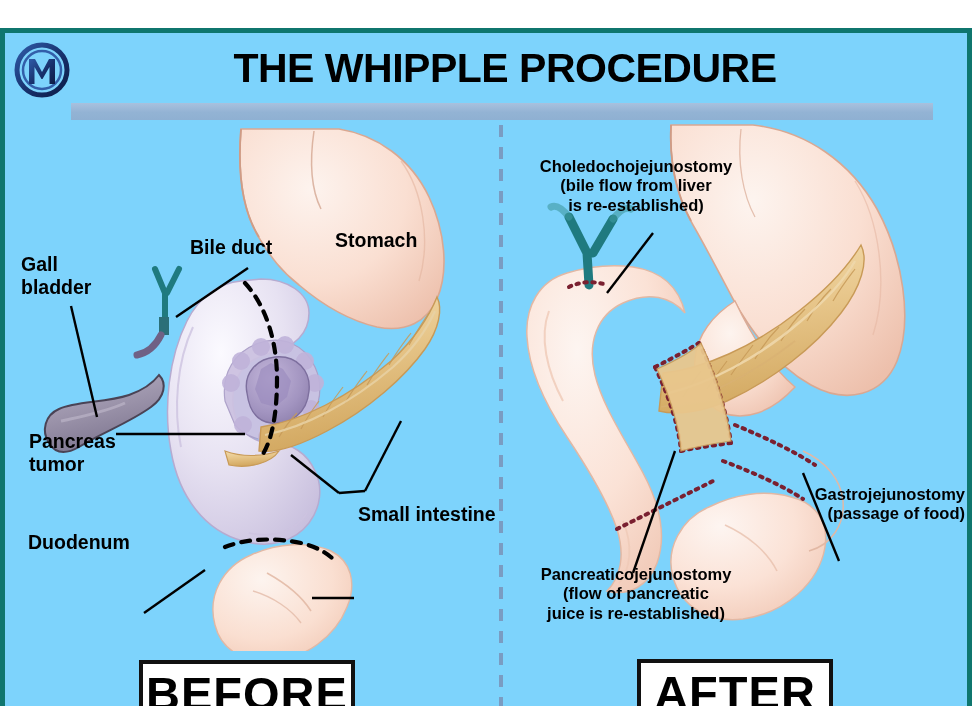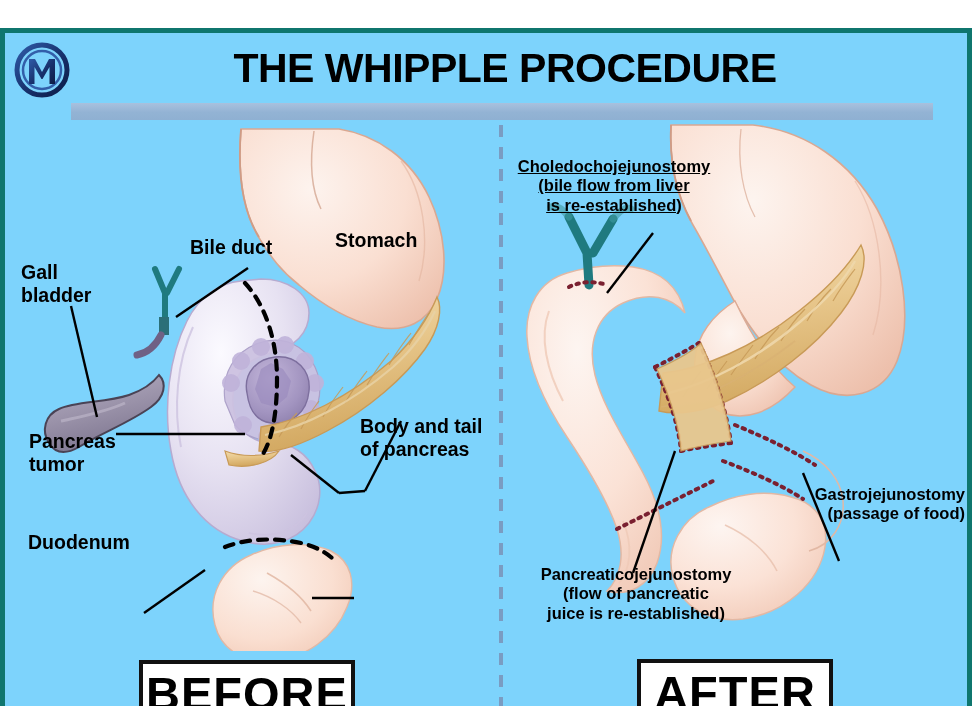--- a/index.html
+++ b/index.html
@@ -84,29 +84,29 @@
     position: absolute;
     font-family: "Liberation Sans", sans-serif;
     font-weight: bold;
     color: #000000;
     line-height: 1.17;
     white-space: pre-line;
   }
   .lbl-l { font-size: 19.5px; }
   .lbl-r { font-size: 16.5px; text-align: center; }
 
-  #lbl-gallbladder    { left: 16px;  top: 228px; }
+  #lbl-gallbladder    { left: 16px;  top: 220px; }
   #lbl-bileduct       { left: 185px; top: 203px; }
   #lbl-stomach        { left: 330px; top: 196px; }
   #lbl-bodytail       { left: 355px; top: 382px; }
   #lbl-pancreastumor  { left: 24px;  top: 397px; }
   #lbl-smallintestine { left: 353px; top: 470px; }
   #lbl-duodenum       { left: 23px;  top: 498px; }
 
-  #lbl-choledocho     { left: 494px; top: 124px; width: 230px; text-decoration: underline; }
+  #lbl-choledocho     { left: 516px; top: 124px; width: 230px; }
   #lbl-gastro         { left: 780px; top: 452px; width: 180px; text-align: right; }
   #lbl-pancreatico    { left: 520px; top: 532px; width: 222px; }
 
   
   .ba-box {
     position: absolute;
     border: 4px solid #111111;
     background: #ffffff;
     text-align: center;
     font-family: "Liberation Sans", sans-serif;
@@ -376,26 +376,25 @@
     </svg>
   </div>
 
   <div class="lbl lbl-l" id="lbl-gallbladder">Gall
 bladder</div>
 
   <div class="lbl lbl-l" id="lbl-bileduct">Bile duct</div>
 
   <div class="lbl lbl-l" id="lbl-stomach">Stomach</div>
 
-  <div class="lbl lbl-l" id="lbl-bodytail">Body and tail
-of pancreas</div>
 
   <div class="lbl lbl-l" id="lbl-pancreastumor">Pancreas
 tumor</div>
 
+  <div class="lbl lbl-l" id="lbl-smallintestine">Small intestine</div>
 
   <div class="lbl lbl-l" id="lbl-duodenum">Duodenum</div>
 
   <div class="lbl lbl-r" id="lbl-choledocho">Choledochojejunostomy
 (bile flow from liver
 is re-established)</div>
 
   <div class="lbl lbl-r" id="lbl-gastro">Gastrojejunostomy
 (passage of food)</div>
 

